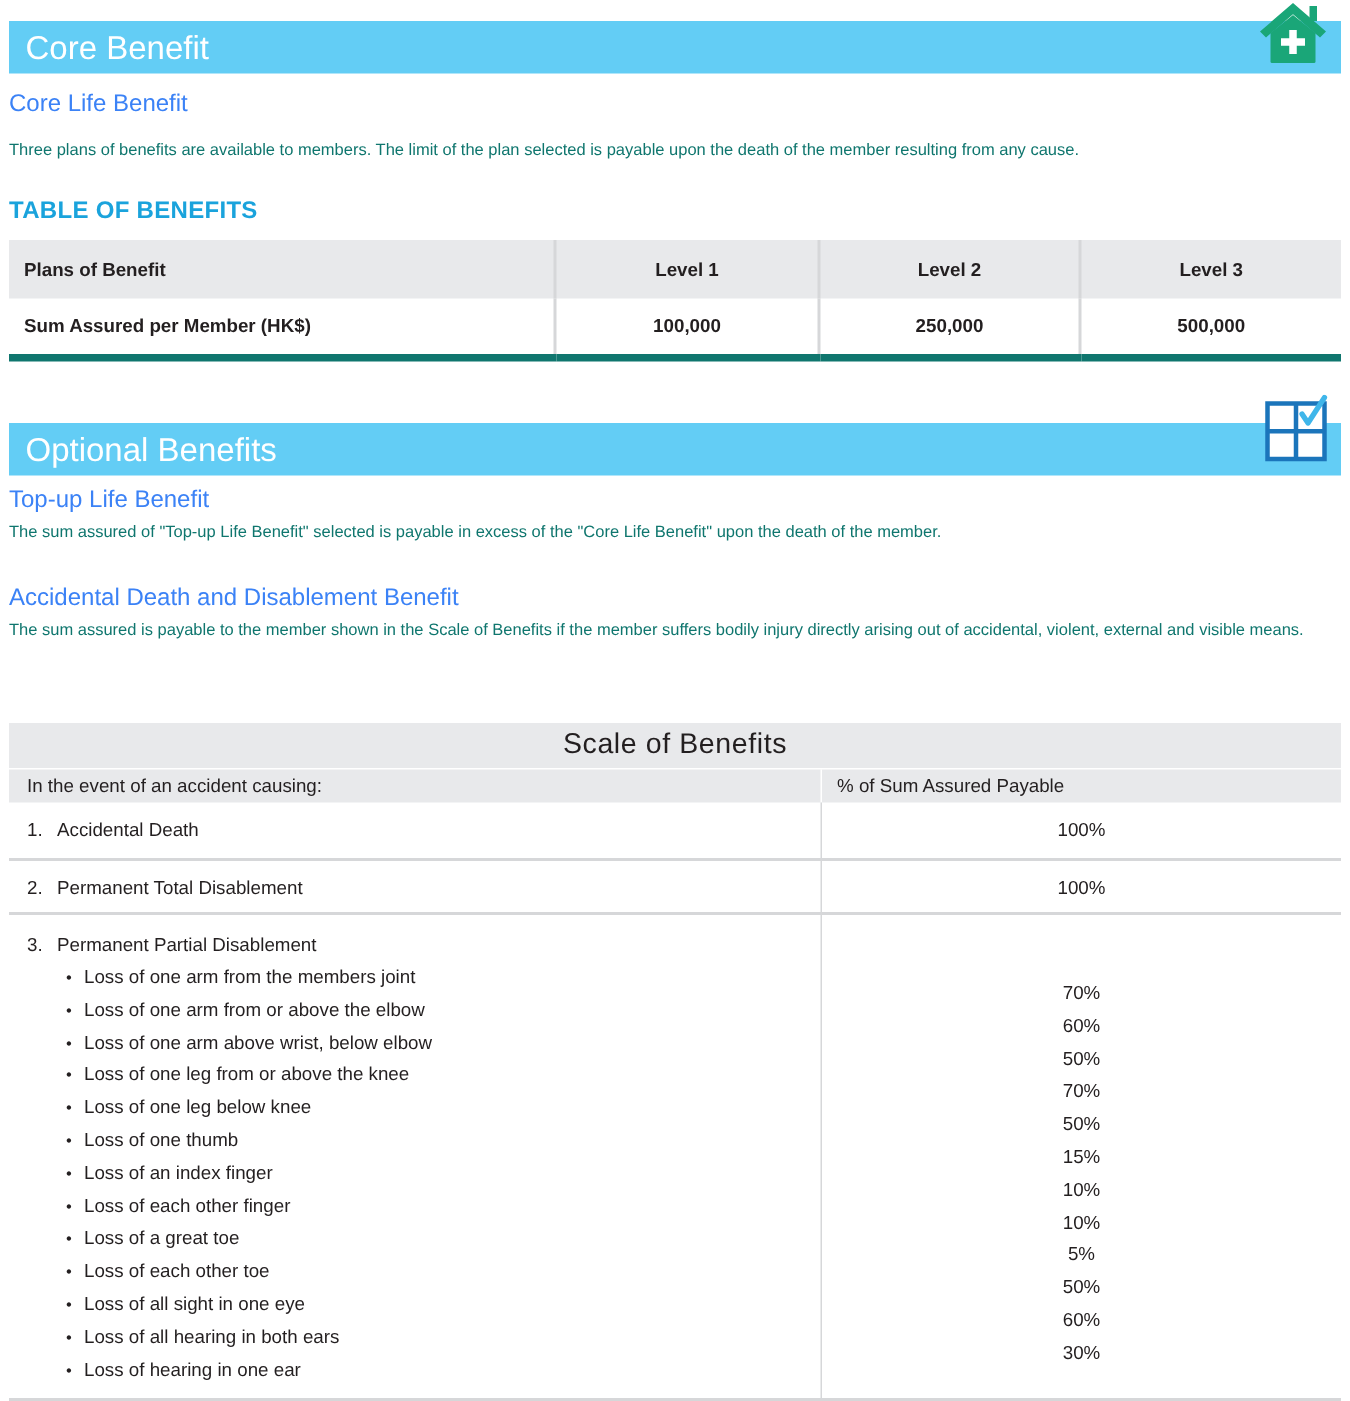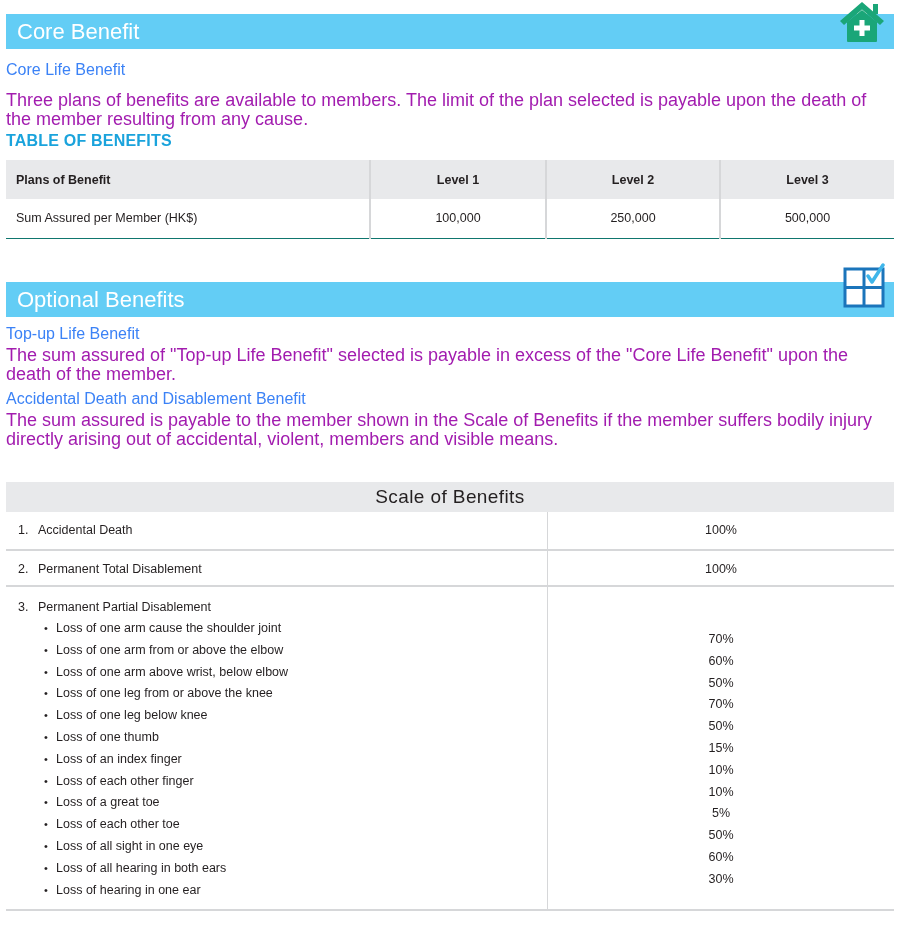--- a/index.html
+++ b/index.html
@@ -12,31 +12,31 @@
       font-size: 22px; line-height: 35px; padding-left: 11px;
     }
     .bar-core { top: 14px; }
     .bar-optional { top: 282px; }
 
     .bar-icon { position: absolute; }
     .icon-house { left: 838px; top: 0px; width: 48px; height: 44px; }
     .icon-grid { left: 843px; top: 263px; width: 44px; height: 45px; }
 
     .subhead { position: absolute; left: 6px; color: #3b82f6; font-size: 16px; }
-    .body-text { position: absolute; left: 6px; width: 880px; font-size: 18px; line-height: 19px; color: #a21caf; }
+    .body-text { position: absolute; left: 6px; width: 880px; font-size: 11px; line-height: 19px; color: #0f766e; }
 
     .tob-title { position: absolute; left: 6px; top: 132px; color: #1aa3dc; font-size: 16px; font-weight: bold; letter-spacing: 0.2px; }
 
     
     .tob-table { position: absolute; left: 6px; top: 160px; width: 888px; border-collapse: collapse; font-size: 12.5px; }
     .tob-table td { height: 39px; vertical-align: middle; }
     .tob-table tr.hdr td { background: #e8e9eb; font-weight: bold; }
     .tob-table td.c0 { width: 364px; padding-left: 10px; }
     .tob-table td.cx { text-align: center; border-left: 2px solid #d6d7d9; margin-left: 28px; }
-    .tob-table tr.val td { border-bottom: 1px solid #0f766e; }
+    .tob-table tr.val td { border-bottom: 5px solid #0f766e; font-weight: bold; }
     .tob-table td.c1 { width: 176px; }
     .tob-table td.c2 { width: 174px; }
     .tob-table td.c3 { width: 174px; }
 
     
     .sob { position: absolute; left: 6px; top: 482px; width: 888px; font-size: 12.5px; }
     .sob-title { height: 30px; line-height: 30px; background: #e8e9eb; text-align: center; font-size: 19px; letter-spacing: 0.4px; }
     .sob-cols { display: flex; height: 23px; background: #e8e9eb; border-top: 1px solid #ffffff; }
     .sob-cols .l { width: 541px; padding-left: 12px; line-height: 22px; }
     .sob-cols .r { flex: 1; padding-left: 10px; line-height: 22px; border-left: 1px solid #ffffff; }
@@ -100,39 +100,43 @@
   <rect x="2" y="6" width="38" height="37" fill="#ffffff" stroke="#1b75bb" stroke-width="3"></rect>
   <line x1="21" y1="6" x2="21" y2="43" stroke="#1b75bb" stroke-width="3"></line>
   <line x1="2" y1="24.5" x2="40" y2="24.5" stroke="#1b75bb" stroke-width="3"></line>
   <path d="M25,13 L29,19 L40,2" fill="none" stroke="#3fb6ea" stroke-width="3.5" stroke-linecap="round" stroke-linejoin="round"></path>
 </svg>
 
 <div class="subhead" style="top:325px;">Top-up Life Benefit</div>
 <div class="body-text" style="top:346px;">The sum assured of "Top-up Life Benefit" selected is payable in excess of the "Core Life Benefit" upon the death of the member.</div>
 
 <div class="subhead" style="top:390px;">Accidental Death and Disablement Benefit</div>
-<div class="body-text" style="top:411px;">The sum assured is payable to the member shown in the Scale of Benefits if the member suffers bodily injury directly arising out of accidental, violent, members and visible means.</div>
+<div class="body-text" style="top:411px;">The sum assured is payable to the member shown in the Scale of Benefits if the member suffers bodily injury directly arising out of accidental, violent, external and visible means.</div>
 
 <div class="sob">
   <div class="sob-title">Scale of Benefits</div>
+  <div class="sob-cols">
+    <div class="l">In the event of an accident causing:</div>
+    <div class="r">% of Sum Assured Payable</div>
+  </div>
 
   <div class="sob-row single r1">
     <div class="l"><span class="num">1.</span><span>Accidental Death</span></div>
     <div class="r">100%</div>
   </div>
 
   <div class="sob-row single r2">
     <div class="l"><span class="num">2.</span><span>Permanent Total Disablement</span></div>
     <div class="r">100%</div>
   </div>
 
   <div class="sob-row r3">
     <div class="l">
       <div class="r3-head"><span class="num">3.</span><span>Permanent Partial Disablement</span></div>
-      <div class="sub-item"><span class="dot">•</span><span>Loss of one arm cause the shoulder joint</span></div>
+      <div class="sub-item"><span class="dot">•</span><span>Loss of one arm from the members joint</span></div>
       <div class="sub-item"><span class="dot">•</span><span>Loss of one arm from or above the elbow</span></div>
       <div class="sub-item"><span class="dot">•</span><span>Loss of one arm above wrist, below elbow</span></div>
       <div class="sub-item"><span class="dot">•</span><span>Loss of one leg from or above the knee</span></div>
       <div class="sub-item"><span class="dot">•</span><span>Loss of one leg below knee</span></div>
       <div class="sub-item"><span class="dot">•</span><span>Loss of one thumb</span></div>
       <div class="sub-item"><span class="dot">•</span><span>Loss of an index finger</span></div>
       <div class="sub-item"><span class="dot">•</span><span>Loss of each other finger</span></div>
       <div class="sub-item"><span class="dot">•</span><span>Loss of a great toe</span></div>
       <div class="sub-item"><span class="dot">•</span><span>Loss of each other toe</span></div>
       <div class="sub-item"><span class="dot">•</span><span>Loss of all sight in one eye</span></div>

